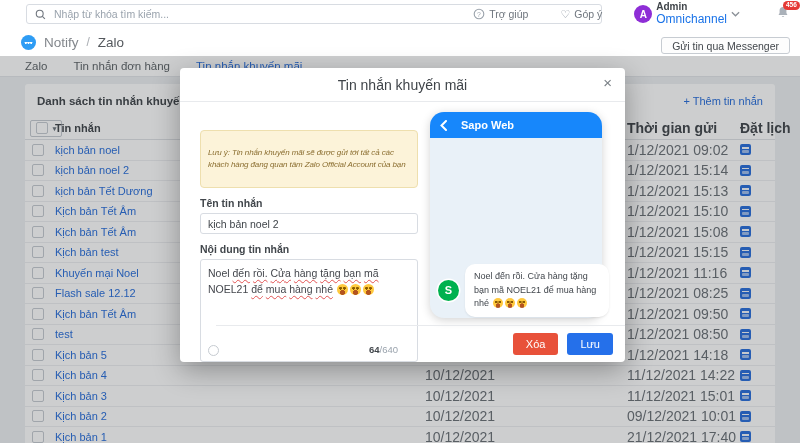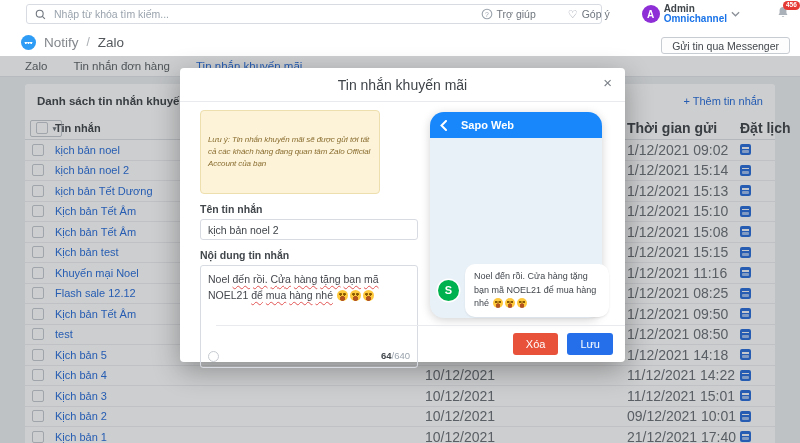--- a/index.html
+++ b/index.html
@@ -12,21 +12,21 @@
              display:flex;align-items:center;padding:0 8px;gap:6px;background:#fff;margin-left:11px;}
   .searchbox input{border:0;outline:0;flex:1;font-size:10.5px;color:#3f4449;font-family:inherit;background:transparent;}
   .searchbox input::placeholder{color:#9aa3ad;}
   .top-right{position:absolute;right:10px;top:0;height:28px;display:flex;align-items:center;gap:32px;}
   .tr-item{display:flex;align-items:center;gap:4px;font-size:10.5px;color:#6f767e;}
   .heart{color:#9aa2ab;font-size:11px;}
   .avatar{width:18px;height:18px;border-radius:50%;background:#8e2ed6;color:#fff;font-size:10px;
           display:flex;align-items:center;justify-content:center;font-weight:bold;}
   .user-meta{line-height:1.05;}
   .user-name{font-size:10px;color:#3f4449;font-weight:700;}
-  .user-org{font-size:10px;color:#1a73e8;font-weight:700;}
+  .user-org{font-size:12px;color:#1a73e8;font-weight:400;}
   .bell-wrap{position:relative;margin-left:4px;}
   .badge{position:absolute;top:-4px;left:7px;background:#e53935;color:#fff;font-size:6.5px;line-height:1;
          padding:1.5px 3px;border-radius:6px;font-weight:700;}
 
   
   .crumbrow{position:absolute;top:28px;left:0;right:0;height:28px;background:#fff;display:flex;align-items:center;
             padding-left:21px;gap:8px;z-index:4;}
   .notify-ic{width:15px;height:15px;border-radius:50%;flex:0 0 auto;
      background:radial-gradient(circle at 31% 52%,#fff 1px,rgba(0,0,0,0) 1.3px),
                 radial-gradient(circle at 50% 52%,#fff 1px,rgba(0,0,0,0) 1.3px),
@@ -68,31 +68,31 @@
   .overlay{position:absolute;top:56px;left:0;right:0;bottom:0;background:rgba(28,31,35,.22);z-index:5;}
 
   
   .modal{position:absolute;left:180px;top:68px;width:445px;height:294px;background:#fff;border-radius:4px;
          box-shadow:0 8px 28px rgba(0,0,0,.32);z-index:10;}
   .modal-head{height:33px;border-bottom:1px solid #e8eaed;display:flex;align-items:center;justify-content:center;position:relative;}
   .modal-title{font-size:14px;color:#3f4449;}
   .modal-close{position:absolute;right:13px;top:7px;font-size:15px;color:#7a8086;cursor:pointer;line-height:1;}
 
   .left-col{position:absolute;left:20px;top:42px;width:218px;}
-  .notice{box-sizing:border-box;width:180px;padding:23px 7px;background:#fcf3d9;border:1px solid #eedfae;border-radius:4px;
-          font-size:8px;letter-spacing:-.1px;font-style:italic;color:#8a6d2f;line-height:1.5;}
+  .notice{box-sizing:border-box;width:218px;padding:16px 7px;background:#fcf3d9;border:1px solid #eedfae;border-radius:4px;
+          font-size:8px;letter-spacing:-.1px;font-style:italic;color:#8a6d2f;line-height:1.5;margin-top:20px;}
   .fld-label{margin-top:9px;font-size:10.5px;color:#42474c;font-weight:700;}
   .name-input{box-sizing:border-box;margin-top:4px;width:218px;height:21px;border:1px solid #d8dce2;border-radius:3px;
               font-size:10.5px;color:#3f4449;padding:0 7px;font-family:inherit;outline:0;display:block;}
   .msg-box{box-sizing:border-box;position:relative;margin-top:4px;width:218px;height:103px;border:1px solid #d8dce2;
            border-radius:3px;padding:5px 7px 18px 7px;font-size:10.5px;color:#44474d;line-height:1.55;cursor:text;}
   .msg-box .w.u{text-decoration-line:underline;text-decoration-style:wavy;text-decoration-color:#e25353;
                 text-decoration-thickness:1px;text-underline-offset:2px;}
   .smiley{position:absolute;left:7px;bottom:5px;width:9px;height:9px;border:1px solid #c6cbd1;border-radius:50%;cursor:pointer;}
-  .counter{position:absolute;right:7px;bottom:3px;font-size:9.5px;color:#9aa3ad;text-align:center;}
+  .counter{position:absolute;right:19px;bottom:3px;font-size:9.5px;color:#9aa3ad;text-align:center;}
   .counter b{color:#42474c;font-weight:700;}
 
   .emo{display:inline-block;width:11px;height:11px;border-radius:50%;margin:0 1px;vertical-align:-2px;
        background:radial-gradient(circle at 32% 40%,#8a5a00 1.3px,rgba(0,0,0,0) 1.5px),
                   radial-gradient(circle at 68% 40%,#8a5a00 1.3px,rgba(0,0,0,0) 1.5px),
                   radial-gradient(circle at 50% 78%,#b3541e 2.3px,rgba(0,0,0,0) 2.5px),#ffc93e;}
   .bubble .emo{width:10px;height:10px;}
 
   .phone{position:absolute;left:250px;top:44px;width:172px;height:206px;border-radius:14px;background:#e9f1f8;
          box-shadow:0 2px 10px rgba(0,0,0,.18);}

